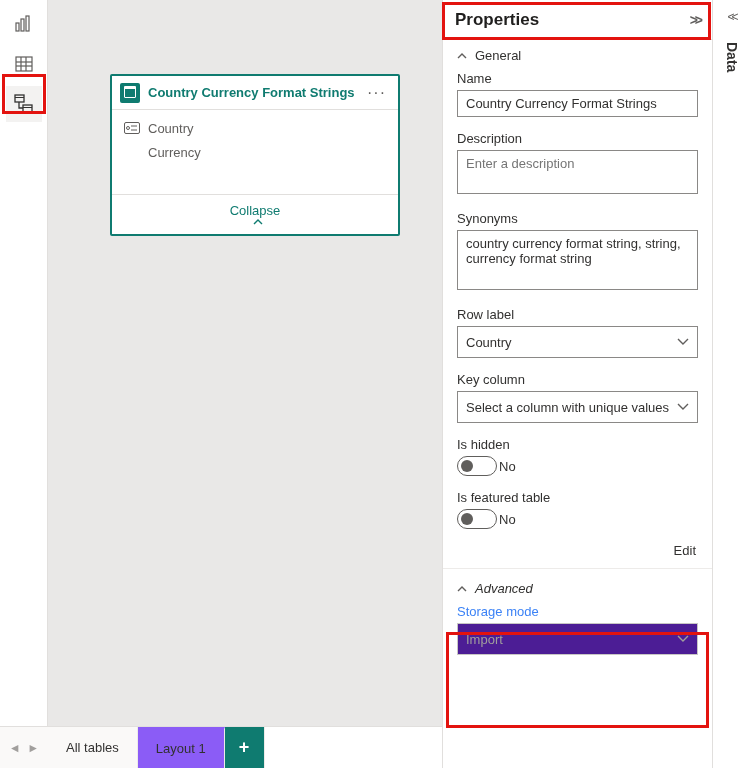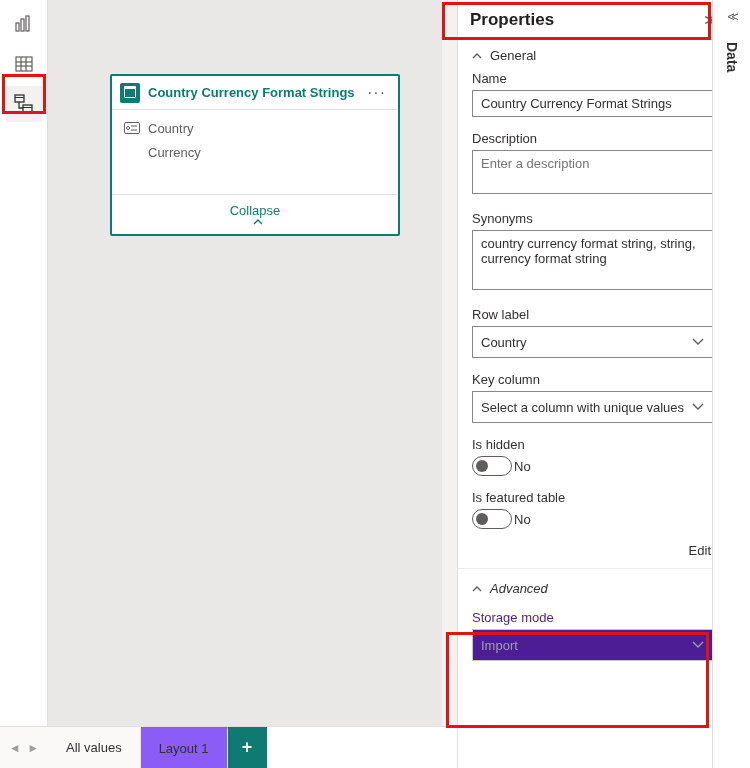--- a/index.html
+++ b/index.html
@@ -162,21 +162,21 @@
     color: #fff;
     width: 40px;
     padding: 0;
     justify-content: center;
     font-size: 18px;
     font-weight: bold;
   }
   
   .props-panel {
     position: absolute;
-    left: 457px; top: 0;
+    left: 442px; top: 0;
     width: 270px;
     height: 768px;
     background: #fff;
     border-left: 1px solid #e1dfdd;
     display: flex;
     flex-direction: column;
   }
   .props-header {
     height: 40px;
     display: flex;
@@ -245,21 +245,21 @@
     height: 60px;
   }
   .prop-field .select {
     display: flex;
     align-items: center;
     height: 32px;
     cursor: pointer;
   }
   .prop-field .select .seltext { flex:1; }
   .prop-field .select .chev { color:#605e5c; }
-  .prop-field.disabled .lbl { color:#4c1d95;margin-top:6px; }
+  .prop-field.disabled .lbl { color:#3b82f6; }
   .prop-field.disabled .select {
     background: #4c1d95;
     border-color: #c8c6c4;
     color: #a19f9d;
   }
   .toggle-row {
     display: flex;
     align-items: center;
     gap: 2px;
   }
@@ -386,21 +386,21 @@
         <svg width="10" height="8" viewBox="0 0 10 8">
             <path d="M1 6 L5 2 L9 6" fill="none" stroke="#0f7b70" stroke-width="1.4"></path>
           </svg>
       </span>
     </div>
   </div>
 </div>
 
 <div class="bottom-bar">
   <div class="nav-arrows">◄ &nbsp;►</div>
-  <div class="tab">All values</div>
+  <div class="tab">All tables</div>
   <div class="tab active">Layout 1</div>
   <div class="tab add">+</div>
 </div>
 
 <div class="props-panel">
   <div class="props-header">
     <span>Properties</span>
     <span class="expand">&gt;&gt;</span>
   </div>
   <div class="props-body">

